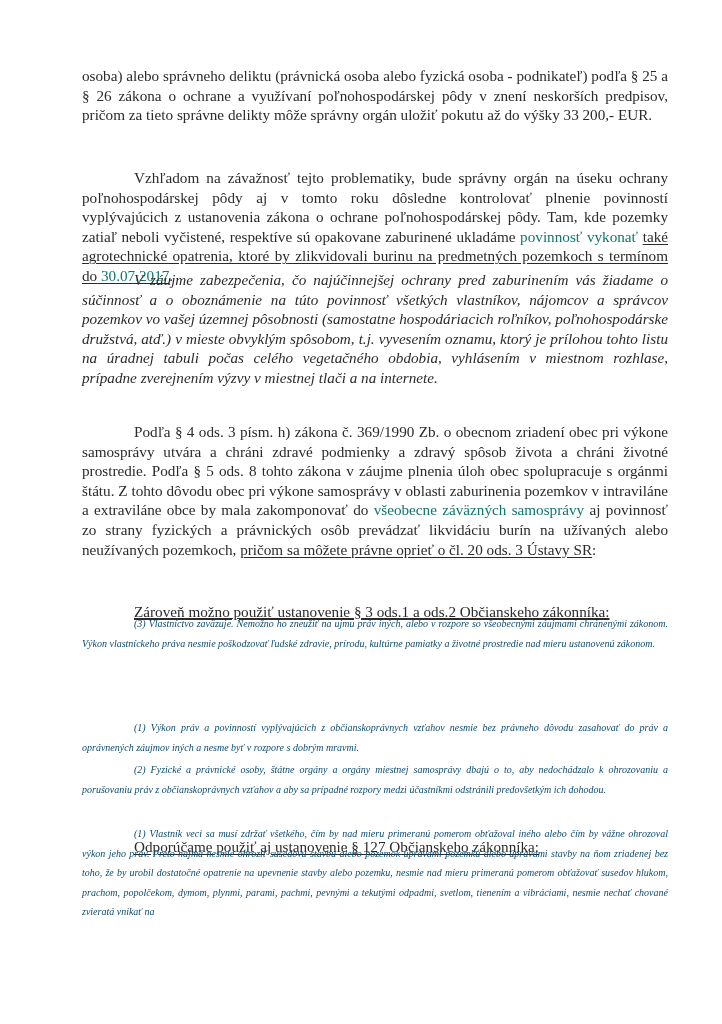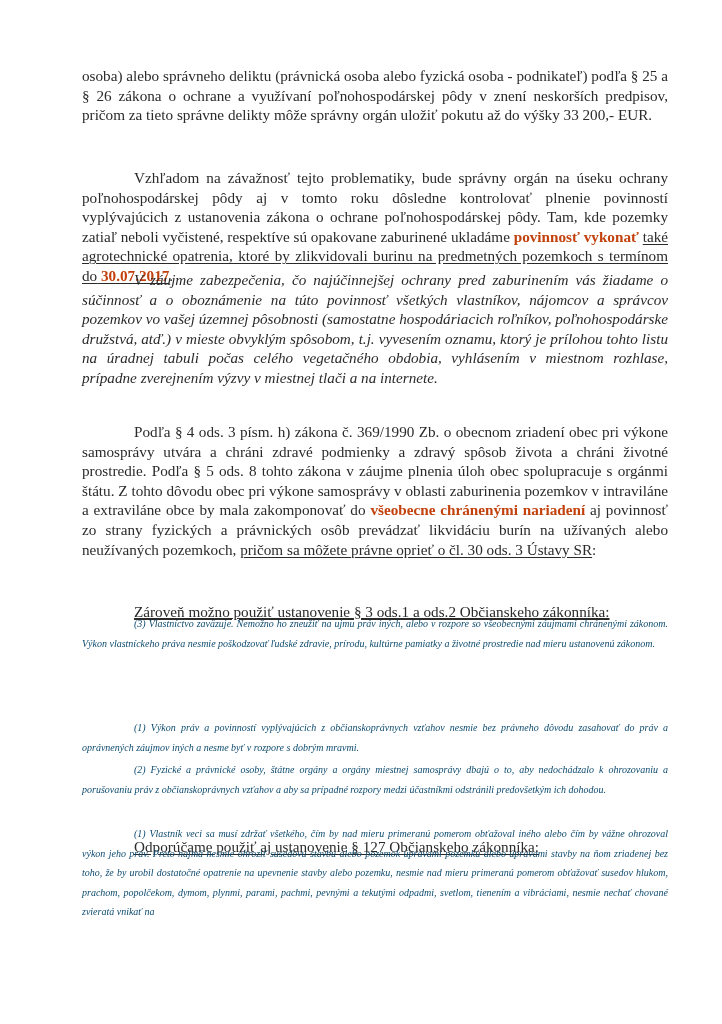--- a/index.html
+++ b/index.html
@@ -7,21 +7,21 @@
     width: 722px; height: 1024px; background: #ffffff; overflow: hidden;
     font-family: "Liberation Serif", serif; color: #2a2a2a;
   }
   .page { position: relative; width: 626px; height: 1024px; }
   .para {
     position: absolute; left: 82px; width: 586px;
     font-size: 15.2px; line-height: 19.6px; text-align: justify;
   }
   .para .ind { display: inline-block; width: 52px; }
   .it { font-style: italic; font-size: 10px; color: #0c4a6e; margin-top: 48px; }
-  b { font-weight: bold; color: #c2410c; }
+  b { font-weight: normal; color: #0f766e; }
   u { text-decoration: underline; text-underline-offset: 2px; }
   .heading { position: absolute; left: 134px; font-size: 15.2px; line-height: 19.6px; }
 </style>
 </head>
 <body>
 
 <div class="page">
 
   <div class="para" style="top:66px;">
     <span>osoba) alebo správneho deliktu (právnická osoba alebo fyzická osoba - podnikateľ) podľa § 25 a § 26 zákona o ochrane a využívaní poľnohospodárskej pôdy v znení neskorších predpisov, pričom za tieto správne delikty môže správny orgán uložiť pokutu až do výšky 33 200,- EUR.</span>
@@ -32,23 +32,23 @@
     <b>povinnosť vykonať</b>
     <u>také agrotechnické opatrenia, ktoré by zlikvidovali burinu na predmetných pozemkoch s termínom do</u><u> <b>30.07.2017</b></u><span>.</span>
   </div>
 
   <div class="para" style="top:270px;font-style:italic;">
     <span class="ind"></span><span>V záujme zabezpečenia, čo najúčinnejšej ochrany pred zaburinením vás žiadame o súčinnosť a o oboznámenie na túto povinnosť všetkých vlastníkov, nájomcov a správcov pozemkov vo vašej územnej pôsobnosti (samostatne hospodáriacich roľníkov, poľnohospodárske družstvá, atď.) v mieste obvyklým spôsobom, t.j. vyvesením oznamu, ktorý je prílohou tohto listu na úradnej tabuli počas celého vegetačného obdobia, vyhlásením v miestnom rozhlase, prípadne zverejnením výzvy v miestnej tlači a na internete.</span>
   </div>
 
   <div class="para" style="top:422px;">
     <span class="ind"></span><span>Podľa § 4 ods. 3 písm. h) zákona č. 369/1990 Zb. o obecnom zriadení obec pri výkone samosprávy utvára a chráni zdravé podmienky a zdravý spôsob života a chráni životné prostredie. Podľa § 5 ods. 8 tohto zákona v záujme plnenia úloh obec spolupracuje s orgánmi štátu. Z tohto dôvodu obec pri výkone samosprávy v oblasti zaburinenia pozemkov v intraviláne a extraviláne obce by mala zakomponovať do</span>
-    <b>všeobecne chránenými nariadení</b>
+    <b>všeobecne záväzných samosprávy</b>
     <span>aj povinnosť zo strany fyzických a právnických osôb prevádzať likvidáciu burín na užívaných alebo neužívaných pozemkoch,</span>
-    <u>pričom sa môžete právne oprieť o čl. 30 ods. 3 Ústavy SR</u><span>:</span>
+    <u>pričom sa môžete právne oprieť o čl. 20 ods. 3 Ústavy SR</u><span>:</span>
   </div>
 
   <div class="para it" style="top:566px;">
     <span class="ind"></span><span>(3) Vlastníctvo zaväzuje. Nemožno ho zneužiť na ujmu práv iných, alebo v rozpore so všeobecnými záujmami chránenými zákonom. Výkon vlastníckeho práva nesmie poškodzovať ľudské zdravie, prírodu, kultúrne pamiatky a životné prostredie nad mieru ustanovenú zákonom.</span>
   </div>
 
   <div class="heading" style="top:602px;text-decoration:underline;">
     <u>Zároveň možno použiť ustanovenie § 3 ods.1 a ods.2 Občianskeho zákonníka:</u>
   </div>
 

